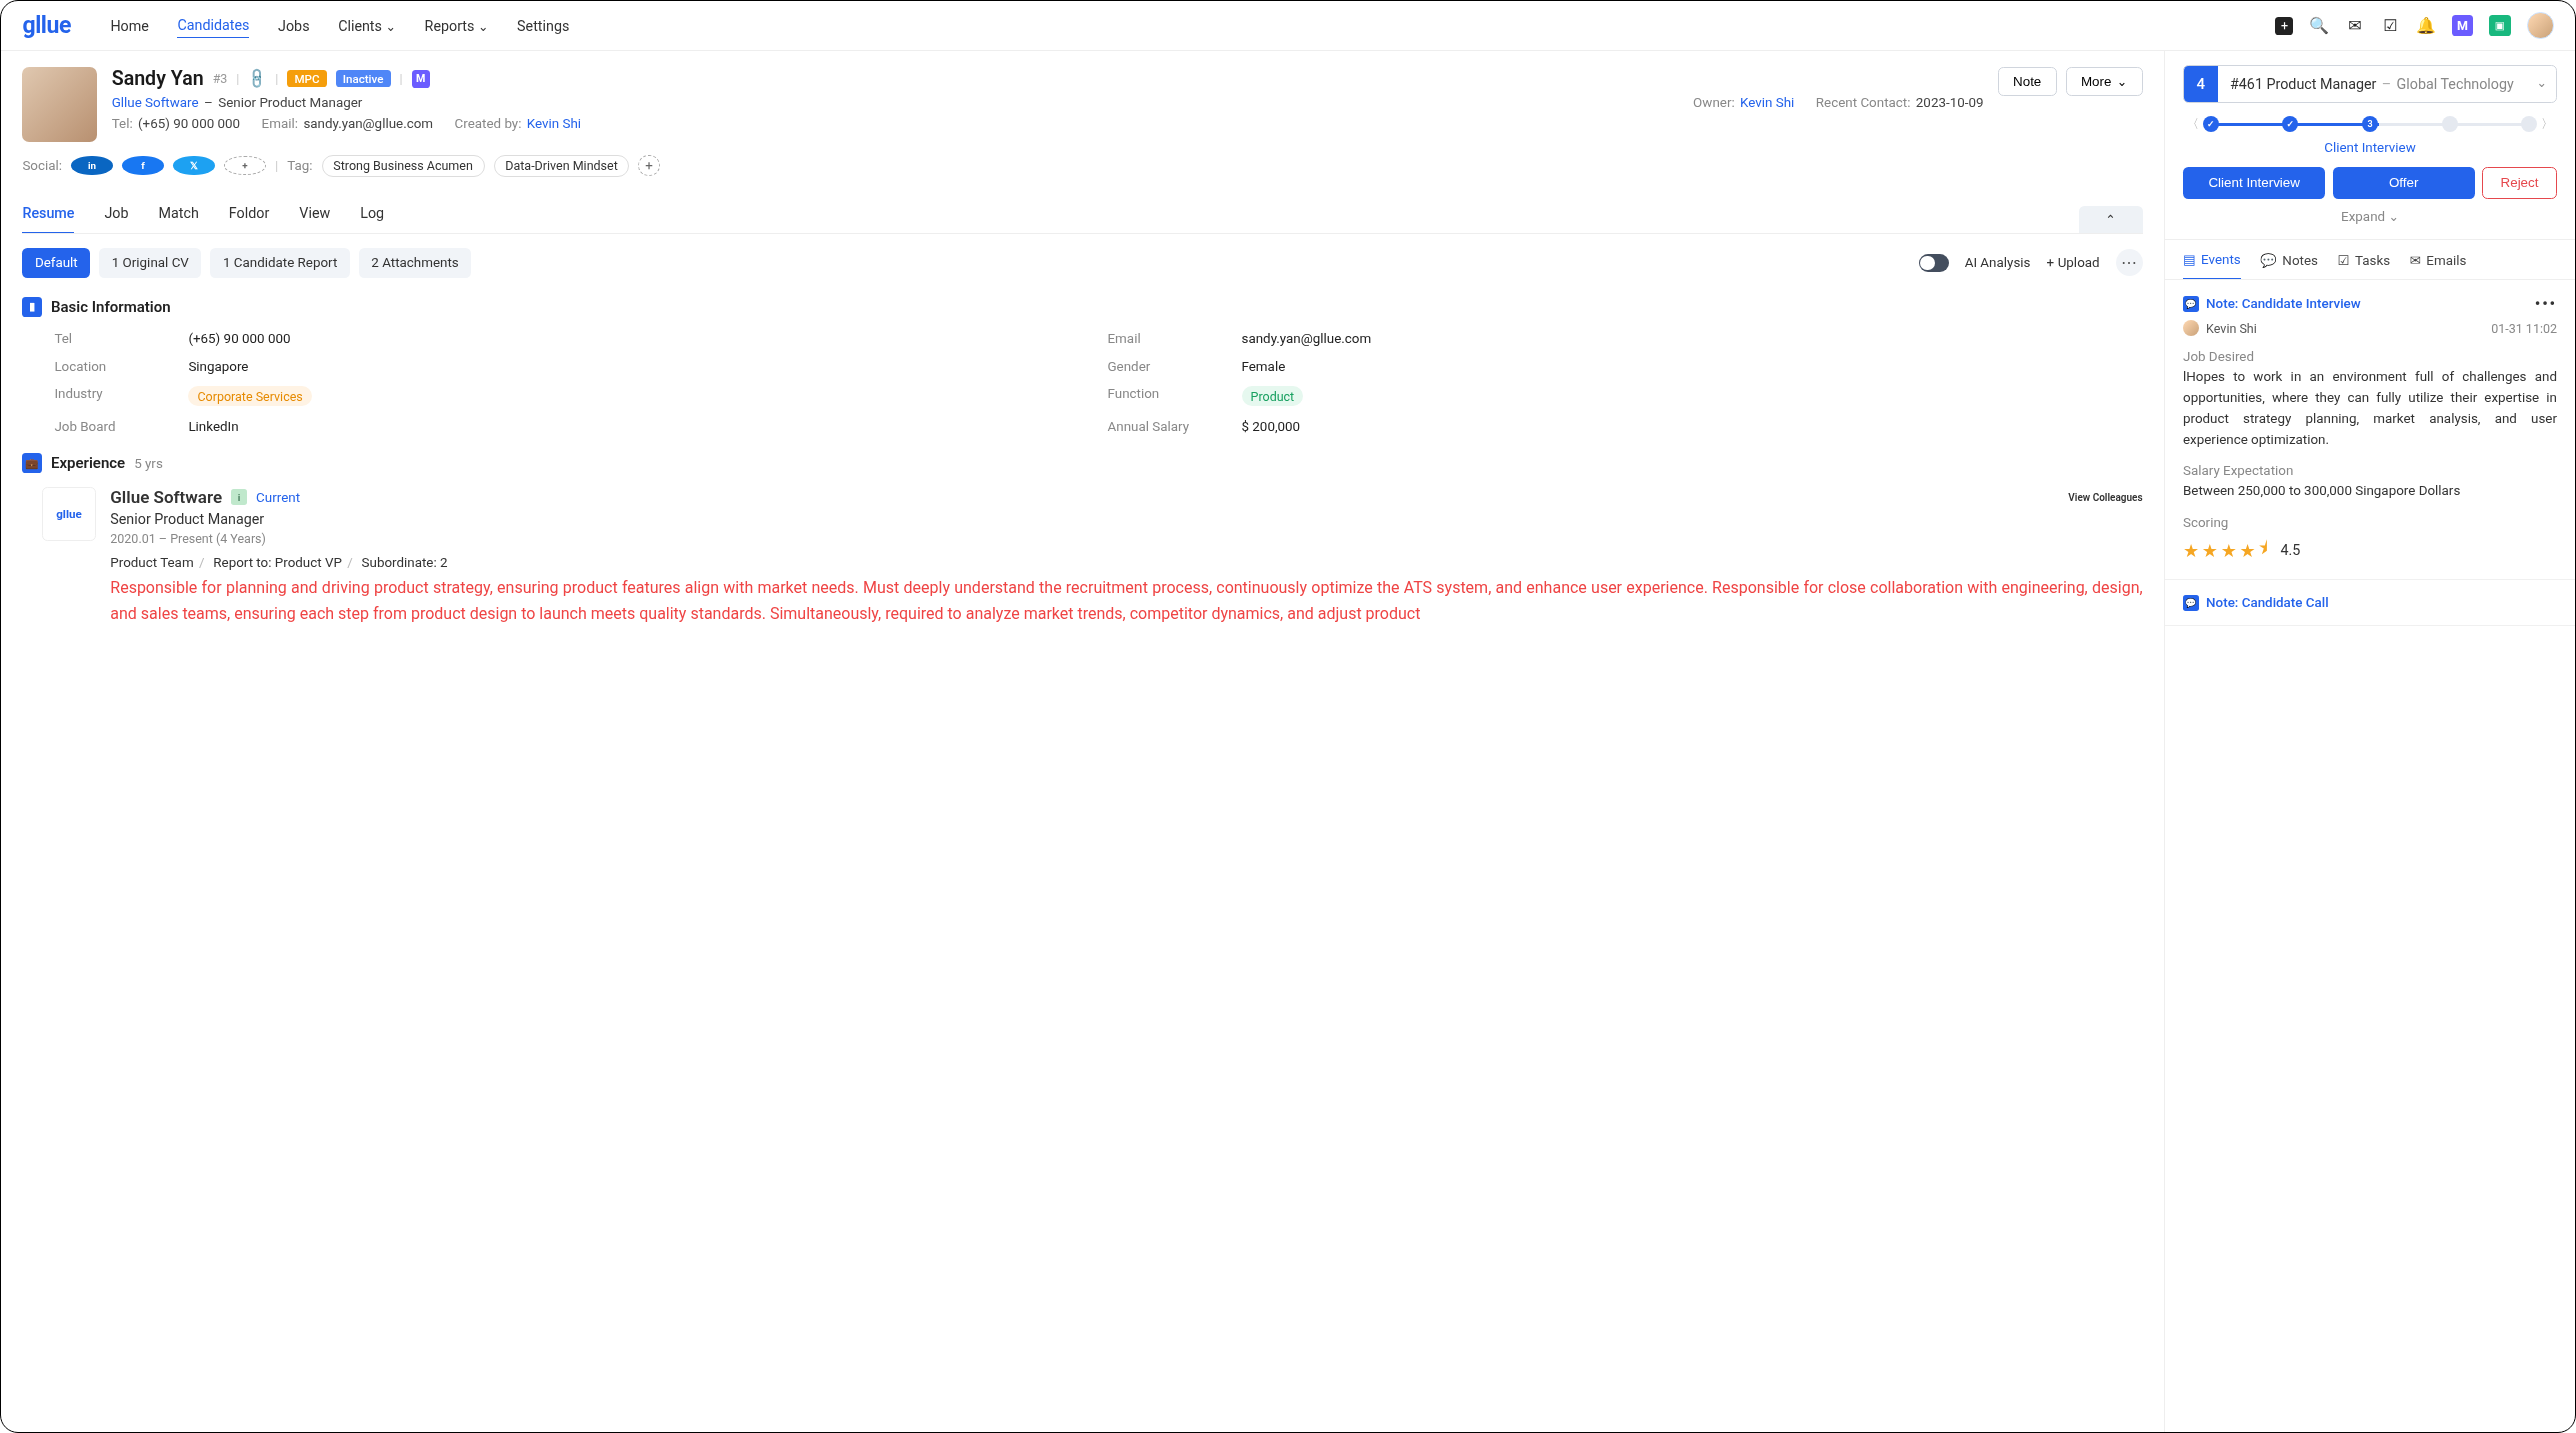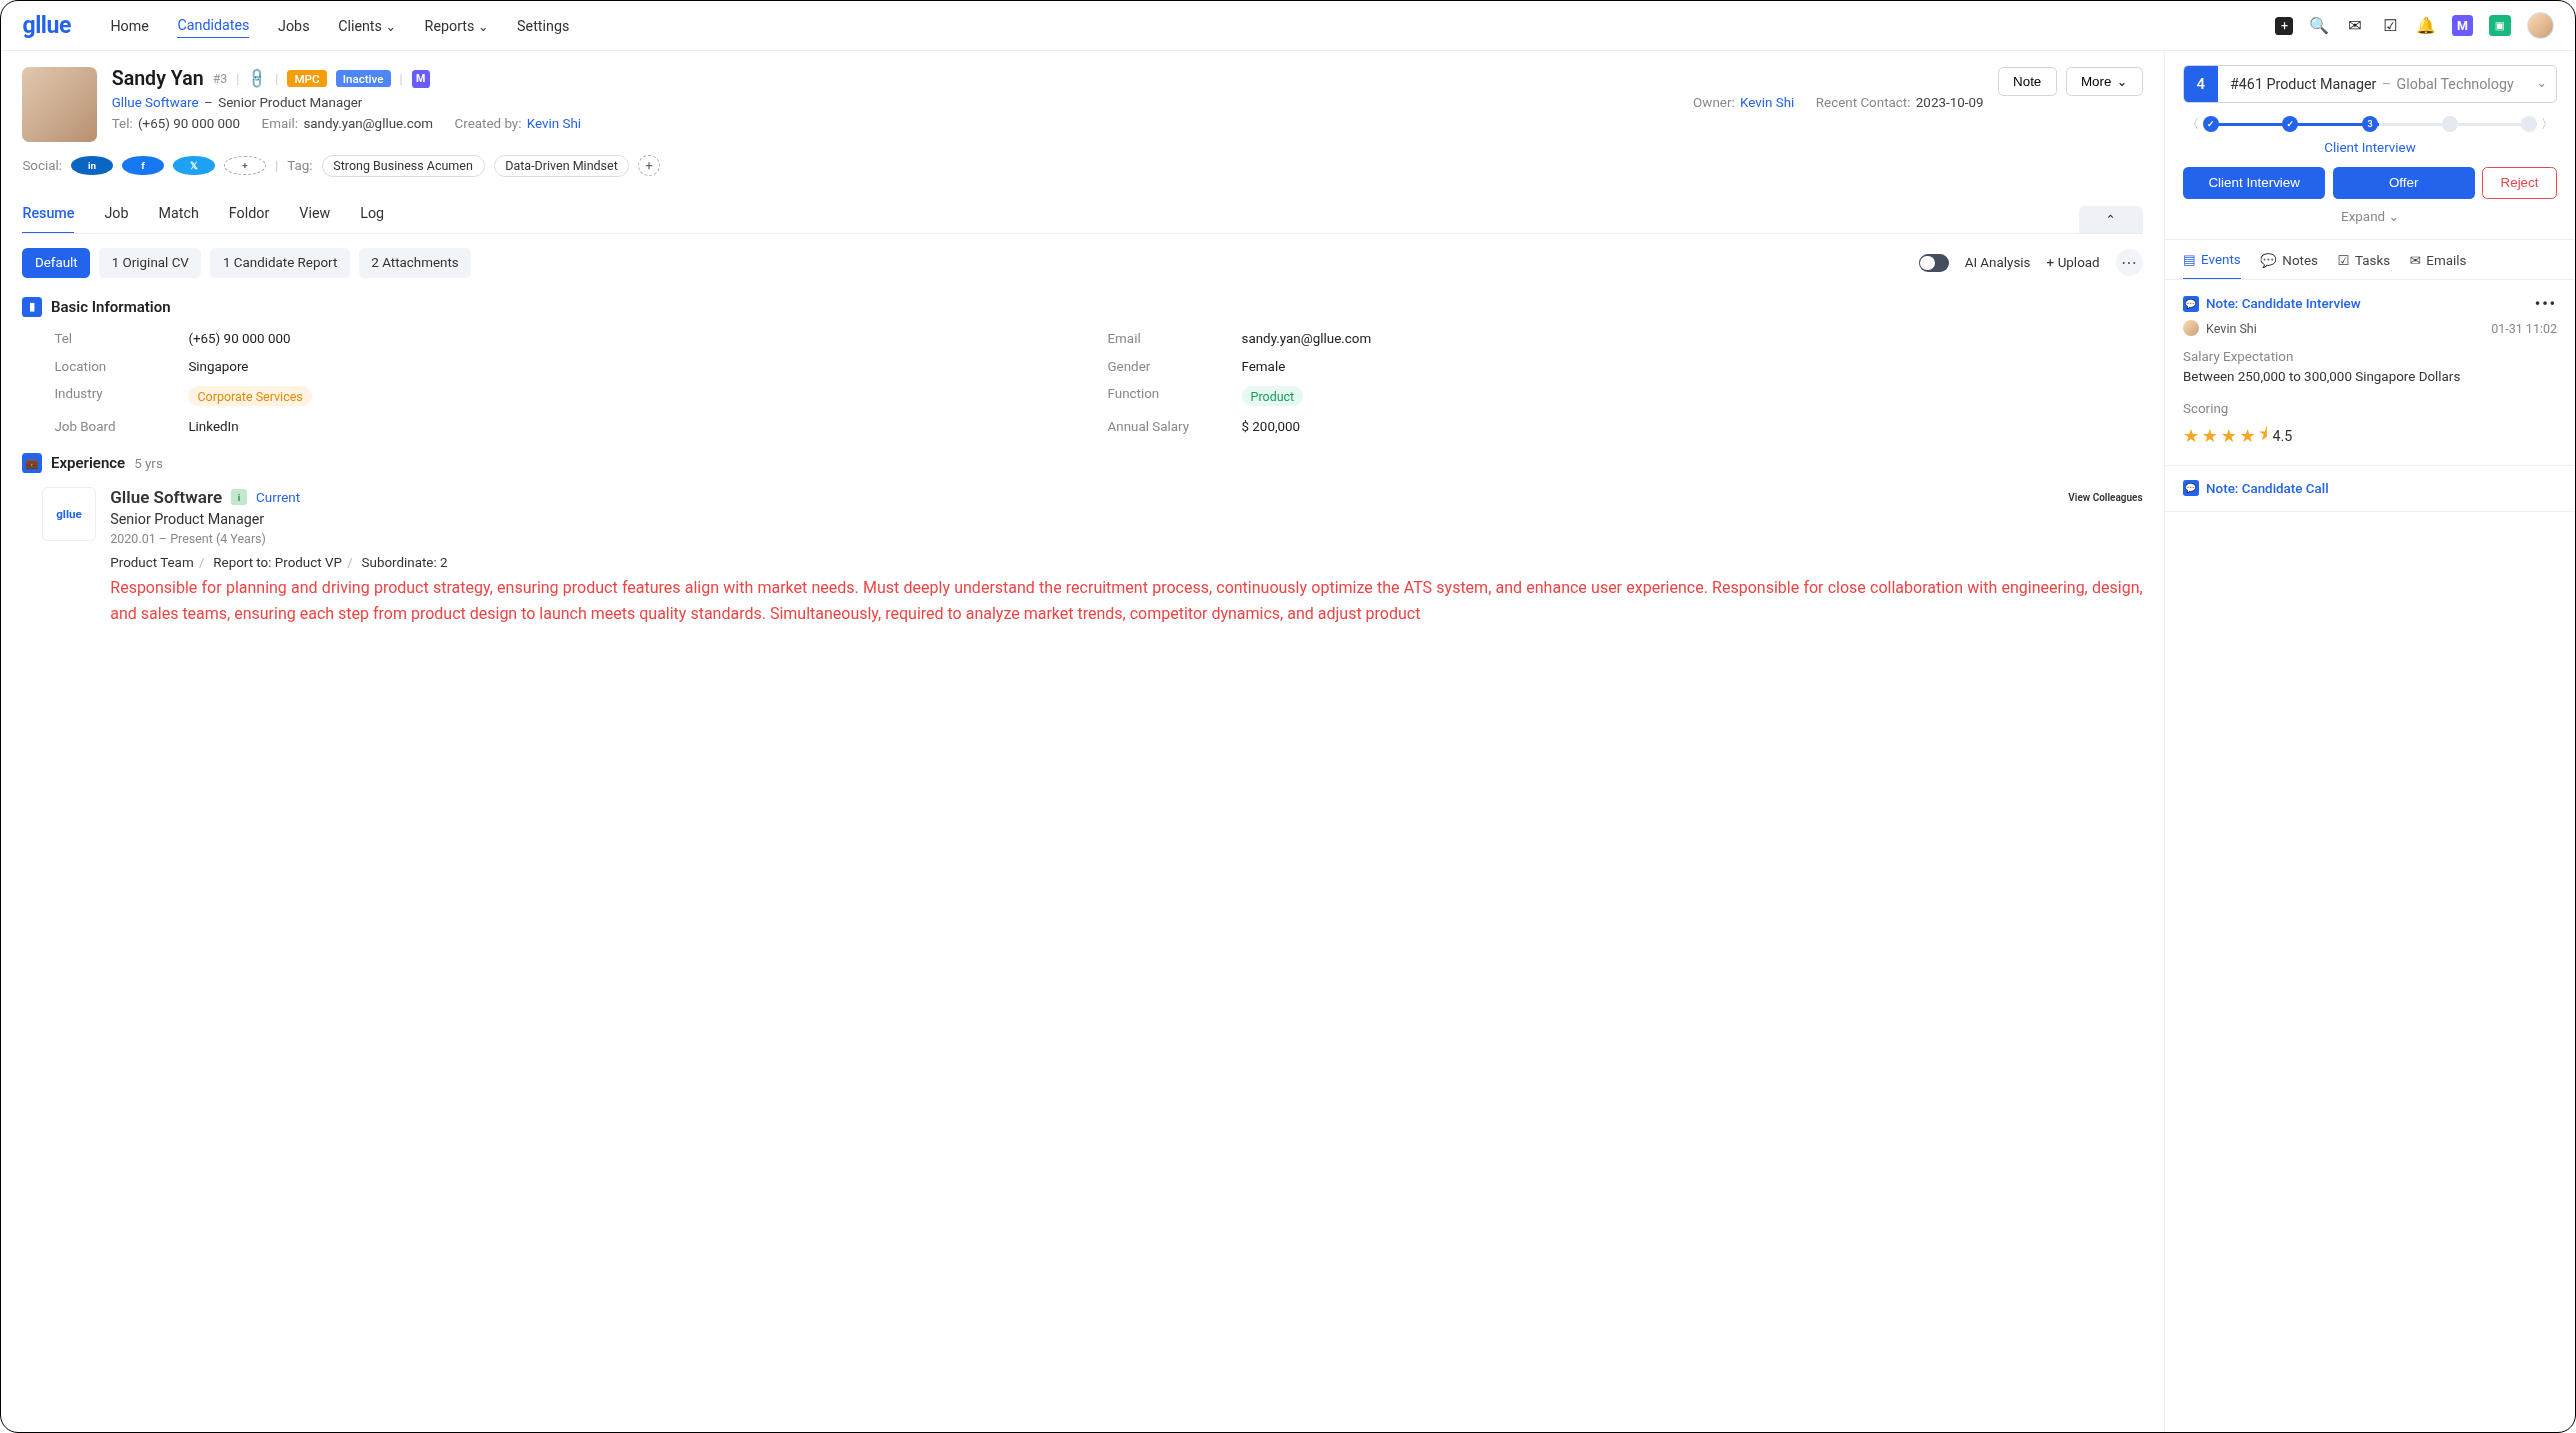--- a/index.html
+++ b/index.html
@@ -128,21 +128,21 @@
 .ev-icon { width: 16px; height: 16px; background: #2463eb; border-radius: 2.7px; color: #fff; display: flex; align-items: center; justify-content: center; font-size: 9px; }
 .ev-more { margin-left: auto; color: #333; cursor: pointer; font-size: 16px; letter-spacing: 1.8px; }
 .ev-by { display: flex; align-items: center; gap: 7.1px; margin-top: 7.1px; font-size: 12.5px; color: #555; }
 .ev-by .avatar-tiny { width: 16px; height: 16px; border-radius: 50%; background: linear-gradient(135deg,#ffd9b3,#c9a178); }
 .ev-time { margin-left: auto; color: #888; }
 .ev-sec { margin-top: 12.5px; }
 .ev-sec-t { color: #888; font-size: 13.4px; }
 .ev-sec-b { color: #333; font-size: 13.4px; line-height: 1.55; margin-top: 3.6px; text-align: justify; }
 .stars { display: flex; gap: 2.7px; align-items: center; margin-top: 5.4px; }
 .star { color: #f5a623; font-size: 18px; }
-.score-num { margin-left: 2px; font-size: 14.3px; color: #333; }
+.score-num { margin-left: 10px; font-size: 14.3px; color: #333; }
 
 .chev::after { content: "⌄"; display: inline-block; font-size: 12.5px; }
 </style>
 </head>
 <body>
 
 <div class="app">
 
   <div class="topnav">
     <div class="logo">gllue</div>
@@ -375,20 +375,24 @@
           <span class="ev-icon">💬</span>
           <span>Note: Candidate Interview</span>
           <span class="ev-more">•••</span>
         </div>
         <div class="ev-by">
           <span class="avatar-tiny"></span>
           <span>Kevin Shi</span>
           <span class="ev-time">01-31 11:02</span>
         </div>
         <div class="ev-sec">
+          <div class="ev-sec-t">Job Desired</div>
+          <div class="ev-sec-b">lHopes to work in an environment full of challenges and opportunities, where they can fully utilize their expertise in product strategy planning, market analysis, and user experience optimization.</div>
+        </div>
+        <div class="ev-sec">
           <div class="ev-sec-t">Salary Expectation</div>
           <div class="ev-sec-b">Between 250,000 to 300,000 Singapore Dollars</div>
         </div>
         <div class="ev-sec">
           <div class="ev-sec-t">Scoring</div>
           <div class="stars">
             <span class="star">★</span>
             <span class="star">★</span>
             <span class="star">★</span>
             <span class="star">★</span>

